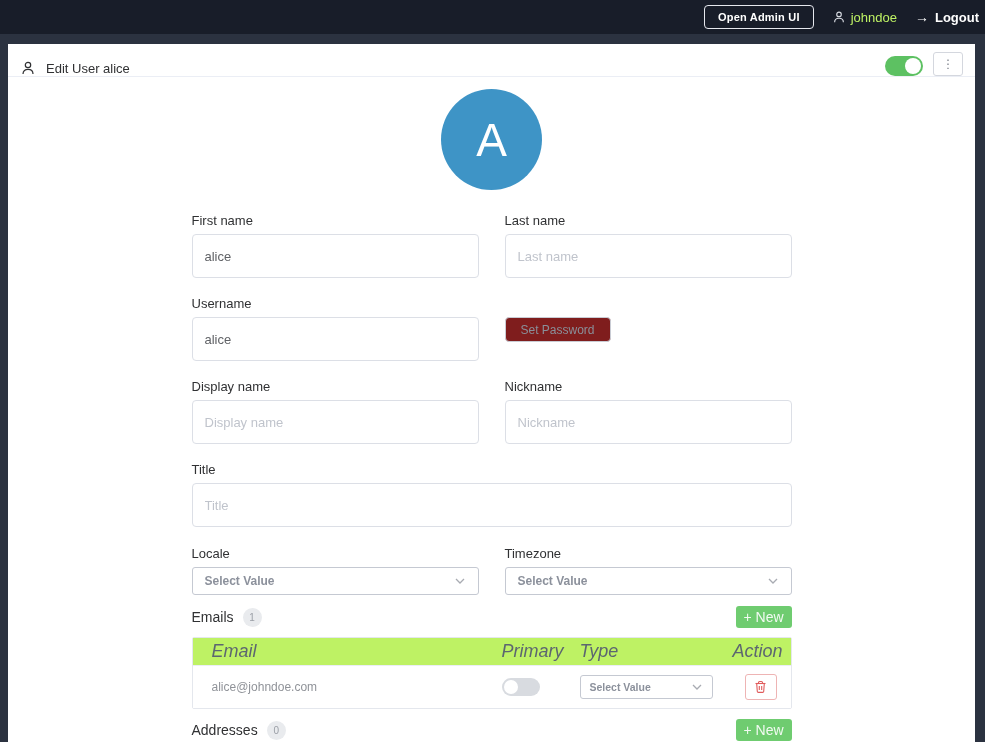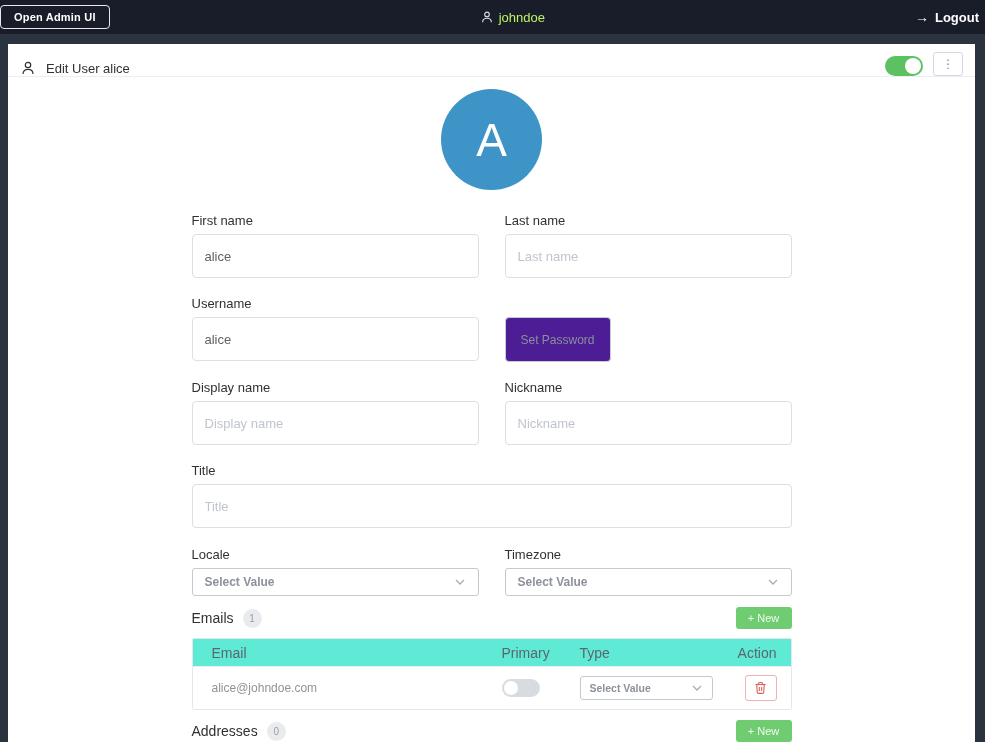--- a/index.html
+++ b/index.html
@@ -5,21 +5,21 @@
   * { margin:0; padding:0; box-sizing:border-box; }
   html,body { width:985px; height:742px; overflow:hidden; }
   body {
     font-family:"Liberation Sans", sans-serif;
     background:#2b3240;
     position:relative;
   }
   
   .topbar {
     height:34px; background:#181d29;
-    display:flex; align-items:center; justify-content:space-between;
+    display:flex; align-items:center; justify-content:flex-end;
     padding-right:6px; gap:18px;
   }
   .admin-btn {
     border:1px solid #e6e8ee; border-radius:4px; background:transparent;
     color:#ffffff; font-size:11px; font-weight:700;
     padding:5px 13px; cursor:pointer; letter-spacing:.2px;
     font-family:"Liberation Sans", sans-serif;
   }
   .topbar-user { display:flex; align-items:center; gap:5px; color:#bef264; font-size:13px; }
   .topbar-logout { display:flex; align-items:center; gap:6px; color:#ffffff; font-size:13px; font-weight:700; cursor:pointer; }
@@ -62,21 +62,21 @@
   .field-label { font-size:13px; color:#303133; line-height:13px; margin-bottom:7px; display:block; }
   .text-input {
     width:100%; height:44px; border:1px solid #dcdfe6; border-radius:4px;
     padding:0 12px; font-size:13px; color:#606266; outline:none; background:#fff;
     font-family:"Liberation Sans", sans-serif;
   }
   .text-input::placeholder { color:#c0c4cc; }
   .mt-first { margin-top:24px; }
   .mt-row { margin-top:19px; }
   .set-pw-btn {
-    height:45px; padding:0 15px; border:1px solid #c9ccd4; border-radius:4px; background:#4c1d95;
+    height:25px; padding:0 15px; border:1px solid #c9ccd4; border-radius:4px; background:#7f1d1d;
     color:#8a8f99; font-size:12px; cursor:pointer; font-family:"Liberation Sans", sans-serif;
   }
   .align-input { padding-top:20px; }
   
   .select {
     height:28px; border:1px solid #c5c9d2; border-radius:3px; background:#fff;
     display:flex; align-items:center; justify-content:space-between;
     padding:0 12px; cursor:pointer;
   }
   .select .sel-text { font-size:12px; font-weight:700; color:#8c919c; }
@@ -86,28 +86,28 @@
   .section-head.addresses { margin-top:10px; }
   .section-title { font-size:14px; font-weight:500; color:#303133; }
   .count-badge {
     margin-left:9px; min-width:19px; height:19px; border-radius:50%;
     background:#e9ebee; color:#9a9ea6; font-size:10px;
     display:inline-flex; align-items:center; justify-content:center;
   }
   .section-head .spacer { flex:1; }
   .new-btn {
     width:56px; height:22px; background:#6fcc70; border:none; border-radius:3px;
-    color:#f2faf2; font-size:11px; cursor:pointer; font-family:"Liberation Sans", sans-serif;
+    color:#f2faf2; font-size:14px; cursor:pointer; font-family:"Liberation Sans", sans-serif;
   }
   
   .etable { margin-top:9px; border:1px solid #e4e7ed; border-radius:2px; }
   .etable-header {
     display:grid; grid-template-columns:300px 80px 160px 1fr;
-    height:28px; align-items:center; background:#5eead4; border-bottom:1px solid #ebeef5;
-    font-size:14px; color:#5c6670;
+    height:28px; align-items:center; background:#bef264; border-bottom:1px solid #ebeef5;
+    font-size:18px; color:#5c6670;font-style:italic;
   }
   .etable-row {
     display:grid; grid-template-columns:300px 80px 160px 1fr;
     height:42px; align-items:center; background:#fff;
   }
   .cell-email { padding-left:19px; }
   .cell-primary { padding-left:9px; }
   .cell-type { padding-left:7px; }
   .cell-action { text-align:right; padding-right:14px; }
   .row-email-text { font-size:12px; color:#909399; }

